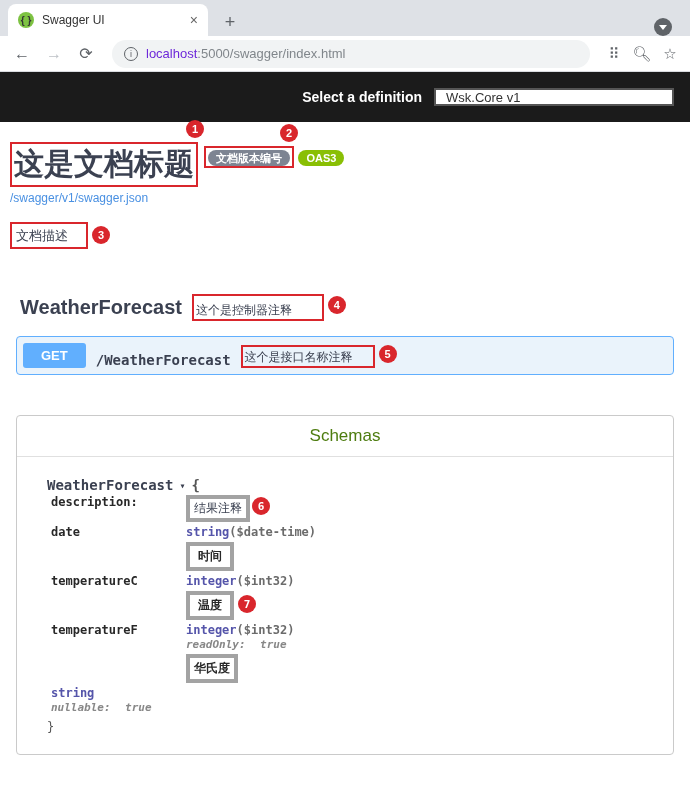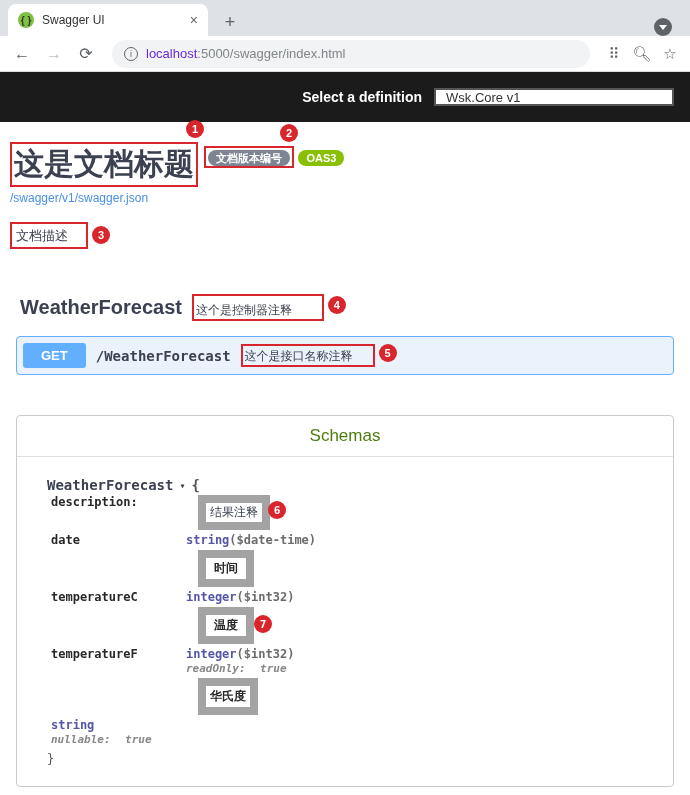--- a/index.html
+++ b/index.html
@@ -44,38 +44,38 @@
     .info-link { color: #4990e2; font-size: 12px; text-decoration: none; display: inline-block; margin-top: 4px; }
     .info-desc { color: #3b4151; font-size: 13px; margin-top: 16px; display: inline-block; }
     
     .red-box { border: 2px solid #d9262c; padding: 0 2px; position: relative; display: inline-block; }
     .red-box-pad { padding: 2px 18px 2px 4px; }
     .callout { position: absolute; width: 18px; height: 18px; background: #d9262c; color: #fff; border-radius: 50%; font-size: 11px; font-weight: bold; display: flex; align-items: center; justify-content: center; }
     
     .tag-section { margin-top: 45px; display: flex; align-items: center; gap: 10px; font-size: 20px; font-weight: bold; color: #3b4151; padding-left: 10px; }
     .tag-desc { font-size: 12px; font-weight: normal; color: #3b4151; }
     
-    .opblock { margin: 15px 6px 0 6px; border: 1px solid #61affe; border-radius: 4px; background: #eaf3fb; display: flex; align-items: center; padding: 6px; gap: 10px; }
+    .opblock { margin: 15px 6px 0 6px; border: 1px solid #61affe; border-radius: 4px; background: #eaf3fb; display: flex; align-items: flex-end; padding: 6px; gap: 10px; }
     .op-method { background: #61affe; color: #fff; font-size: 13px; font-weight: bold; padding: 5px 18px; border-radius: 3px; min-width: 60px; text-align: center; }
     .op-path { font-family: monospace; font-size: 14px; font-weight: bold; color: #3b4151; }
     .op-summary { font-size: 12px; color: #3b4151; }
     
     .schemas-section { margin: 40px 6px 0 6px; border: 1px solid #cacaca; border-radius: 4px; }
     .schemas-header { padding: 10px 16px; font-size: 17px; font-weight: normal; color: #4d7c0f; border-bottom: 1px solid #e0e0e0; text-align: center; }
     .schemas-body { padding: 20px 30px; font-family: monospace; font-size: 12px; color: #3b4151; }
     .model-title { font-size: 14px; font-weight: bold; display: flex; align-items: center; gap: 6px; }
     .model-caret { font-size: 10px; }
     .brace { color: #555; }
     .model-grid { display: grid; grid-template-columns: 135px auto; row-gap: 3px; margin-top: 2px; margin-left: 4px; }
     .prop-name { color: #282828; font-weight: bold; }
     .prop-type { color: #5555aa; font-weight: bold; }
     .prop-format { color: #6b6b6b; font-weight: bold; }
     .prop-meta { color: #888; font-style: italic; font-size: 11px; font-weight: bold; }
     .prop-desc { color: #282828; font-weight: bold; margin-top: 3px; margin-bottom: 2px; }
-    .schema-box { border: 8px solid #a3a3a3; padding: 1px 4px; position: relative; display: inline-block; margin-left: 12px; }
+    .schema-box { border: 4px solid #a3a3a3; padding: 1px 4px; position: relative; display: inline-block; }
     
     .spacer-bottom { height: 90px; }
   </style>
 </head>
 <body>
 
 <div class="browser-tabs">
   <div class="tab">
     <span class="tab-favicon">{ }</span>
     <span>Swagger UI</span>

